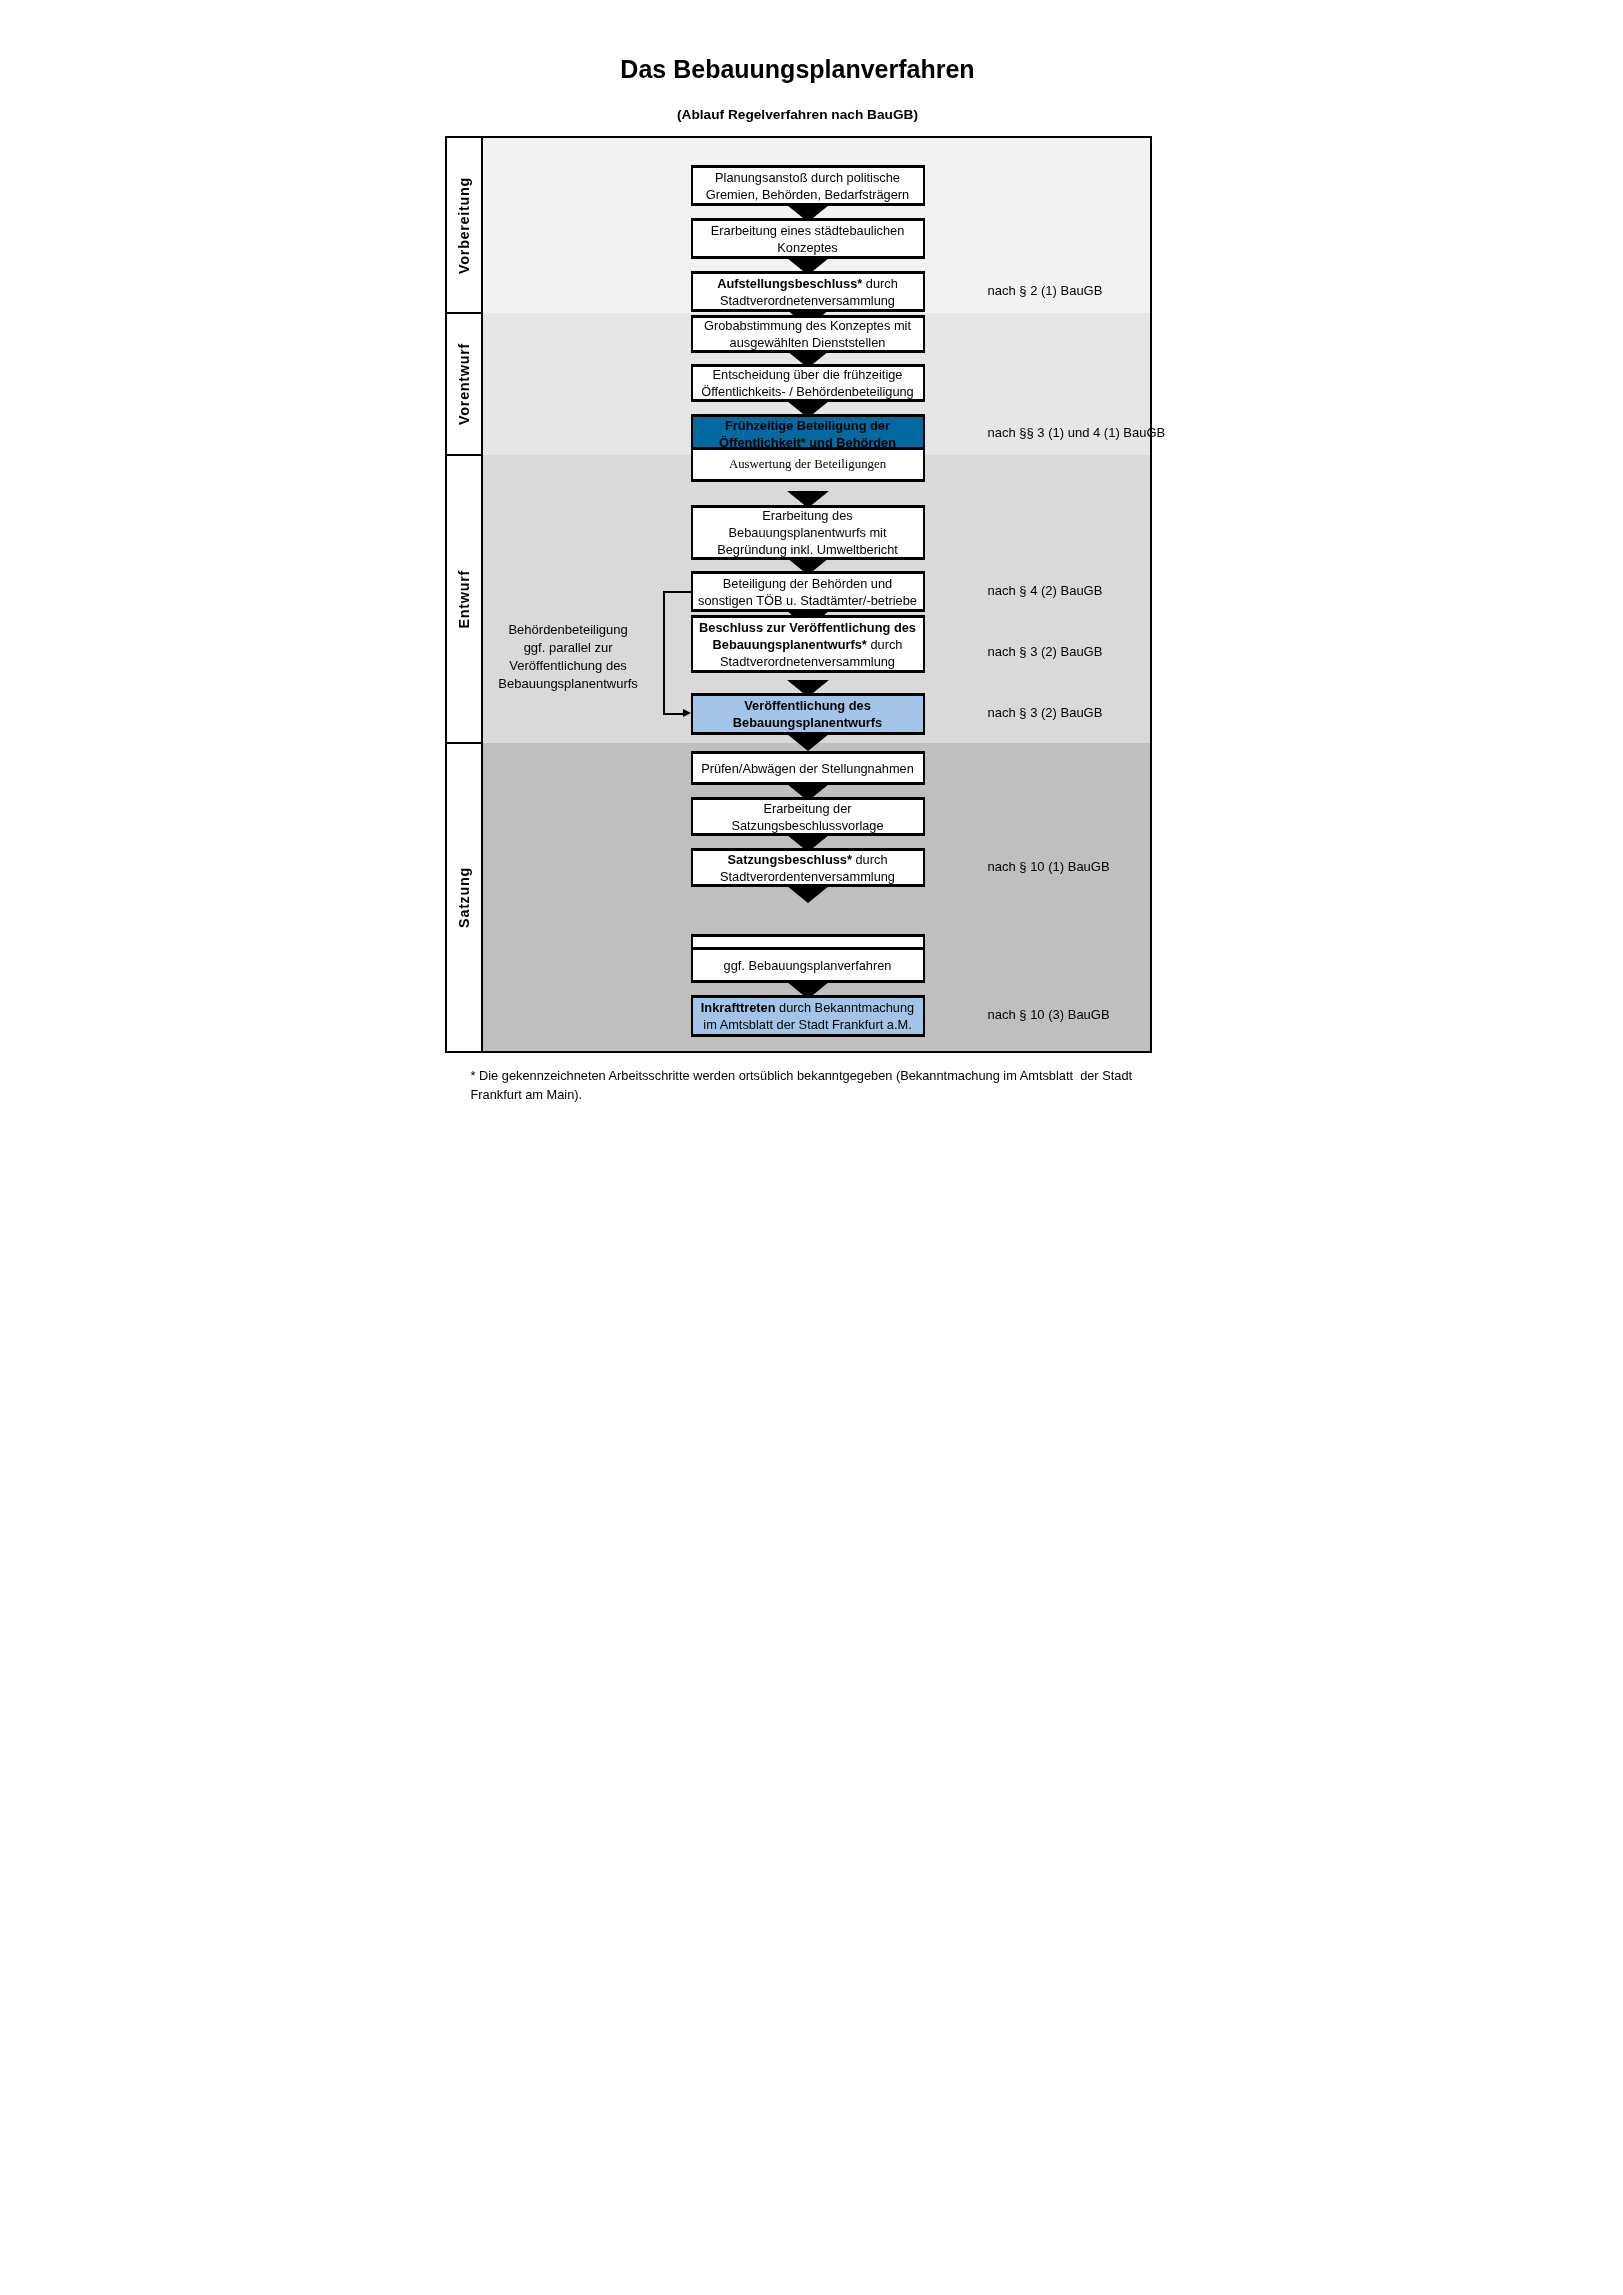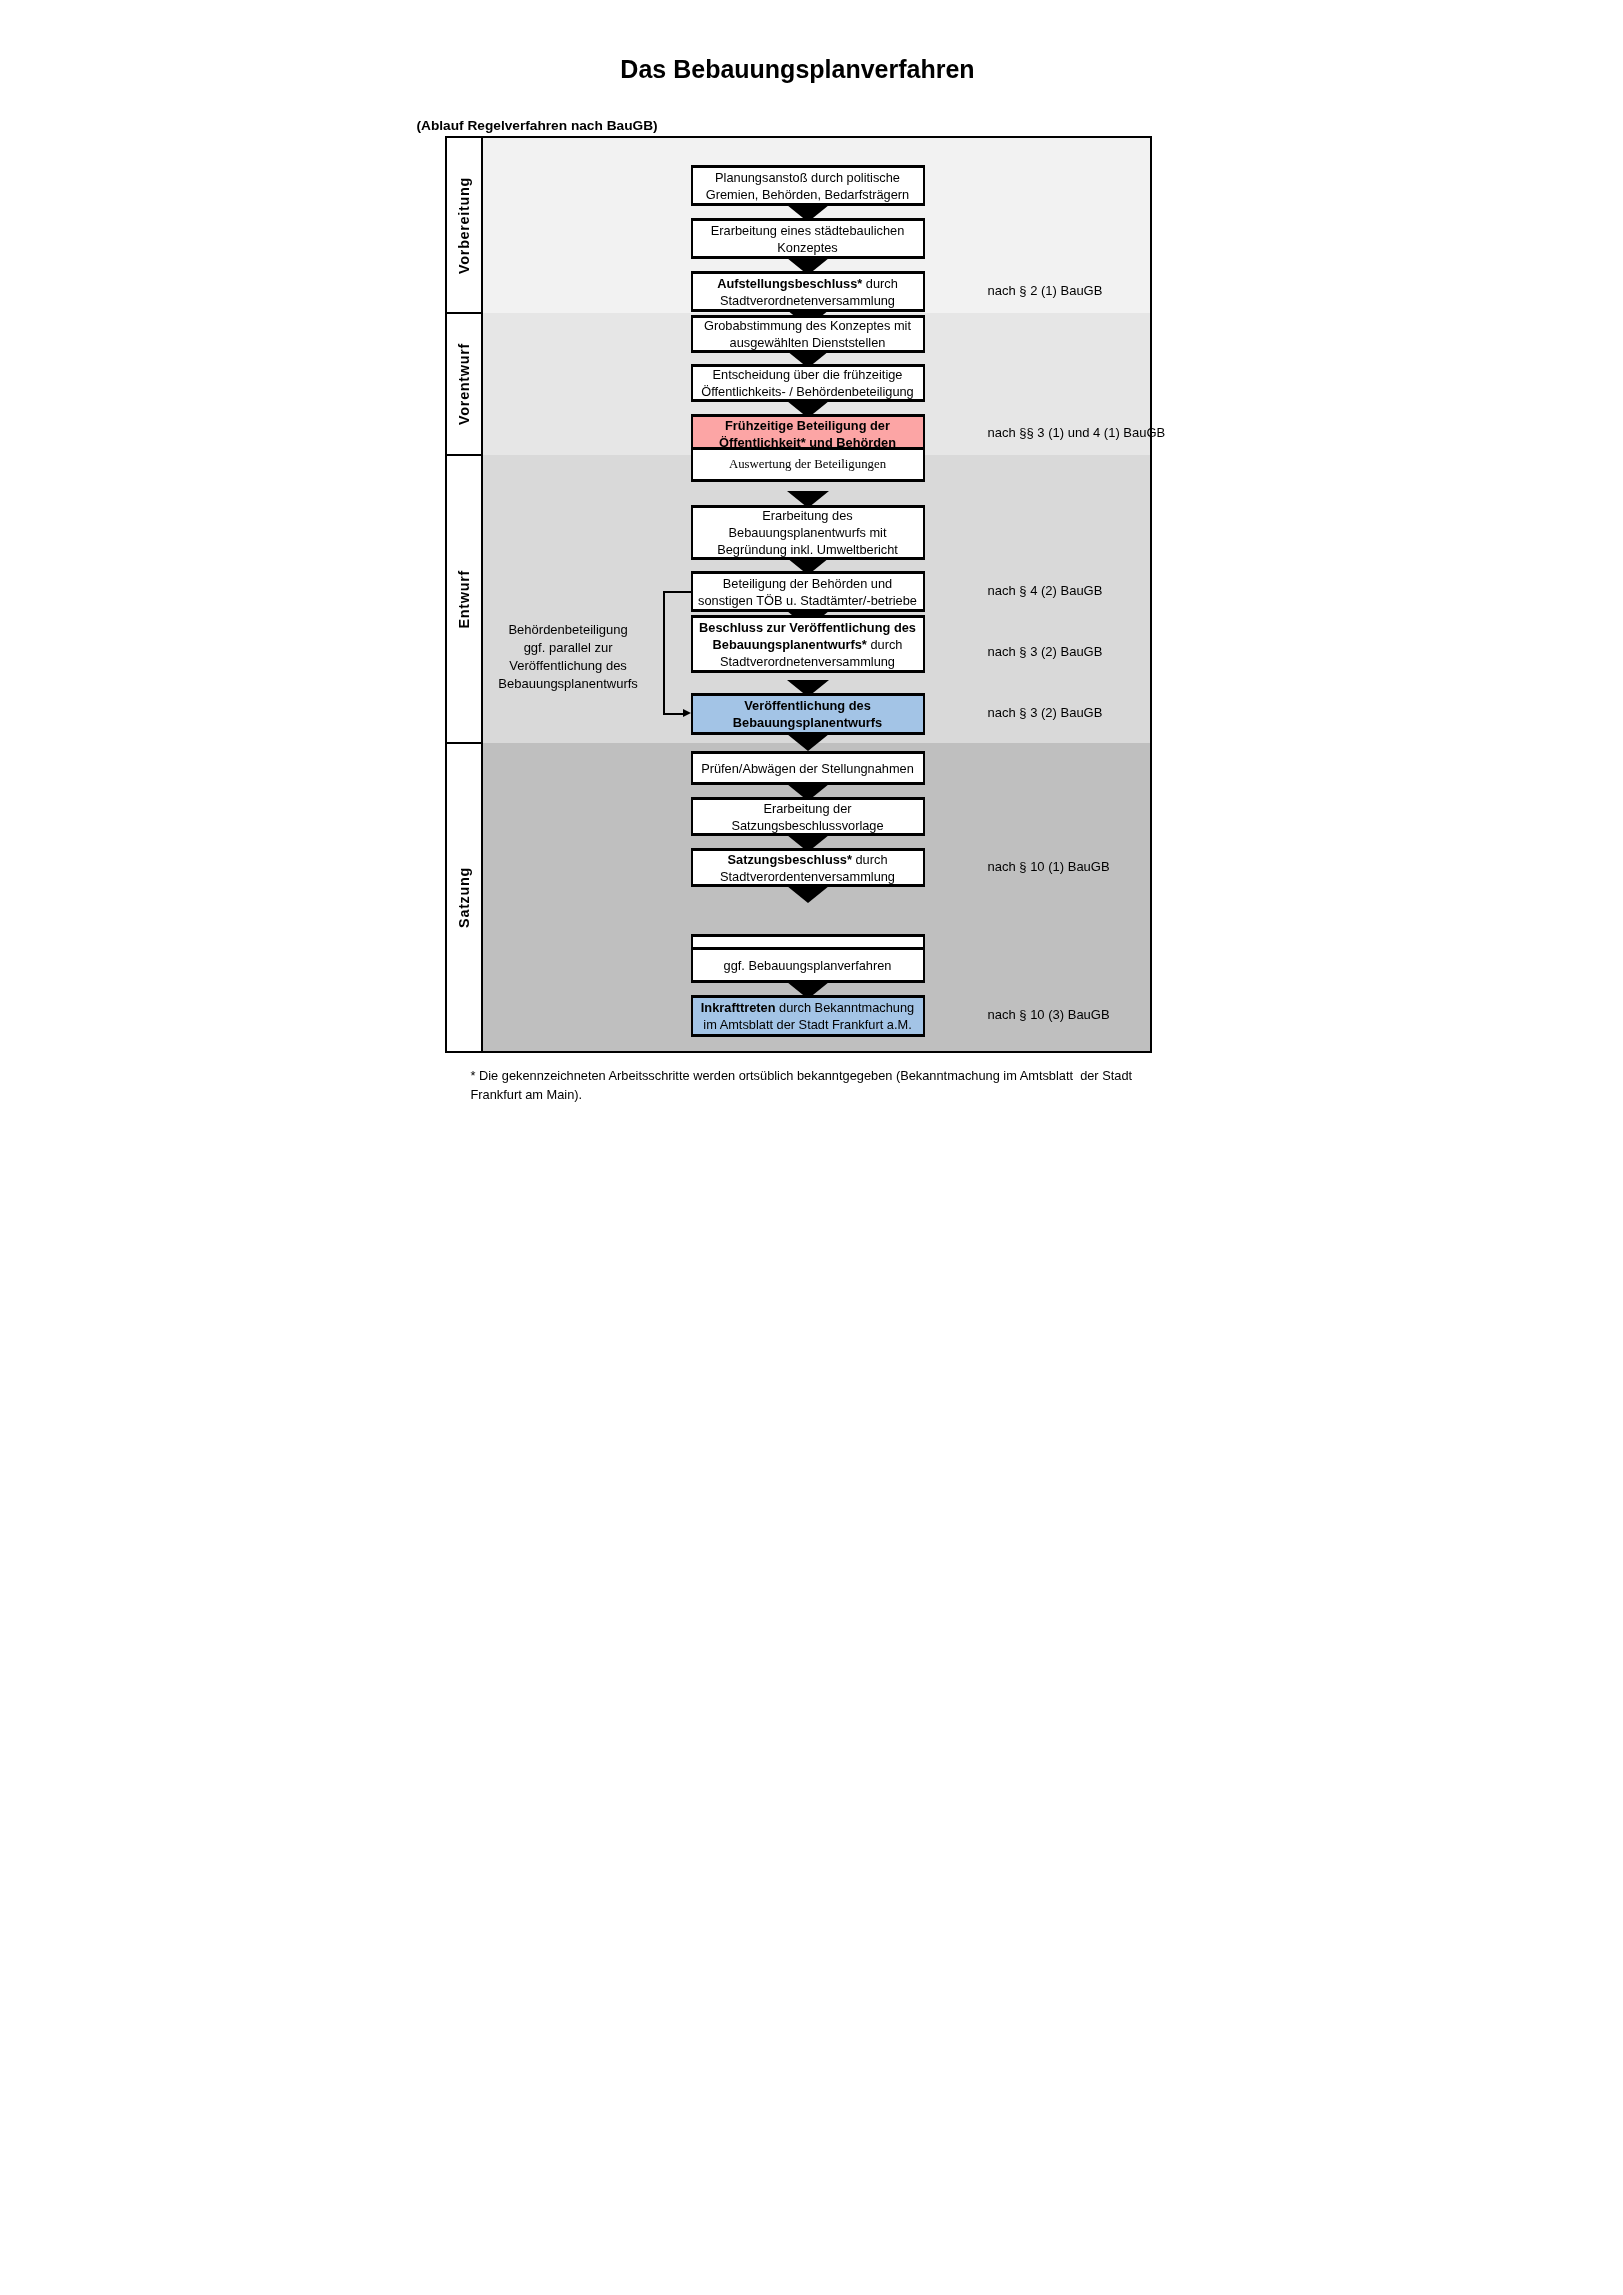--- a/index.html
+++ b/index.html
@@ -1,19 +1,19 @@
 <!DOCTYPE html>
 <html style="font-size:10.5px"><head>
 <meta charset="utf-8">
 <style>
   html,body{margin:0;padding:0;background:#fff;}
   body{font-family:"Liberation Sans", sans-serif; color:#000;}
   .page{position:relative;width:812px;height:1148px;margin:0 auto;background:#fff;overflow:hidden;}
   .title{position:absolute;left:0;top:55px;width:784px;text-align:center;font-size:25px;font-weight:bold;margin:0;}
-  .subtitle{position:absolute;left:0;top:107px;width:784px;text-align:left;font-size:13.7px;font-weight:bold;margin:11px;}
+  .subtitle{position:absolute;left:0;top:107px;width:784px;text-align:center;font-size:13.7px;font-weight:bold;margin:0;}
   .frame{position:absolute;left:39px;top:136px;width:707px;height:917px;border:2px solid #000;box-sizing:border-box;background:#fff;}
   .frame-inner{position:absolute;left:0;top:0;right:0;bottom:0;}
   .band{position:absolute;left:36px;width:667px;}
   .sidebar-col{position:absolute;left:0;top:0;width:34px;height:913px;background:#fff;border-right:2px solid #000;}
   .sidebar-divider{position:absolute;left:0;width:36px;height:2px;background:#000;}
   .phase-cell{position:absolute;left:0;width:34px;display:flex;align-items:center;justify-content:center;}
   .phase-label{writing-mode:vertical-rl;transform:rotate(180deg);font-weight:bold;font-size:14.4px;letter-spacing:0.7px;white-space:nowrap;}
   .step-box{position:absolute;left:244px;width:234px;box-sizing:border-box;background:#fff;
     border:2px solid #000;border-top-width:3.3px;border-bottom-width:3.3px;
     display:flex;flex-direction:column;align-items:center;justify-content:center;
@@ -89,21 +89,21 @@
         </div>
         <div class="legal-note" style="top: 145px;">nach § 2 (1) BauGB</div>
         <div class="step-box" style="top: 177px; height: 38px;">
           <div class="line"><span>Grobabstimmung des Konzeptes mit</span></div>
           <div class="line"><span>ausgewählten Dienststellen</span></div>
         </div>
         <div class="step-box" style="top: 226px; height: 38px;">
           <div class="line"><span>Entscheidung über die frühzeitige</span></div>
           <div class="line"><span>Öffentlichkeits- / Behördenbeteiligung</span></div>
         </div>
-        <div class="step-box" style="top: 276px; height: 39px; background: #fca5a5;">
+        <div class="step-box" style="top: 276px; height: 39px; background: #0369a1;">
           <div class="line"><span style="font-weight: bold;">Frühzeitige Beteiligung der</span></div>
           <div class="line"><span style="font-weight: bold;">Öffentlichkeit* und Behörden</span></div>
         </div>
         <div class="legal-note" style="top: 287px;">nach §§ 3 (1) und 4 (1) BauGB</div>
         <div class="step-box" style="top: 309px; height: 35px; font-family: Liberation Serif, serif;">
           <div class="line"><span>Auswertung der Beteiligungen</span></div>
         </div>
         <div class="step-box" style="top: 367px; height: 55px;">
           <div class="line"><span>Erarbeitung des</span></div>
           <div class="line"><span>Bebauungsplanentwurfs mit</span></div>

